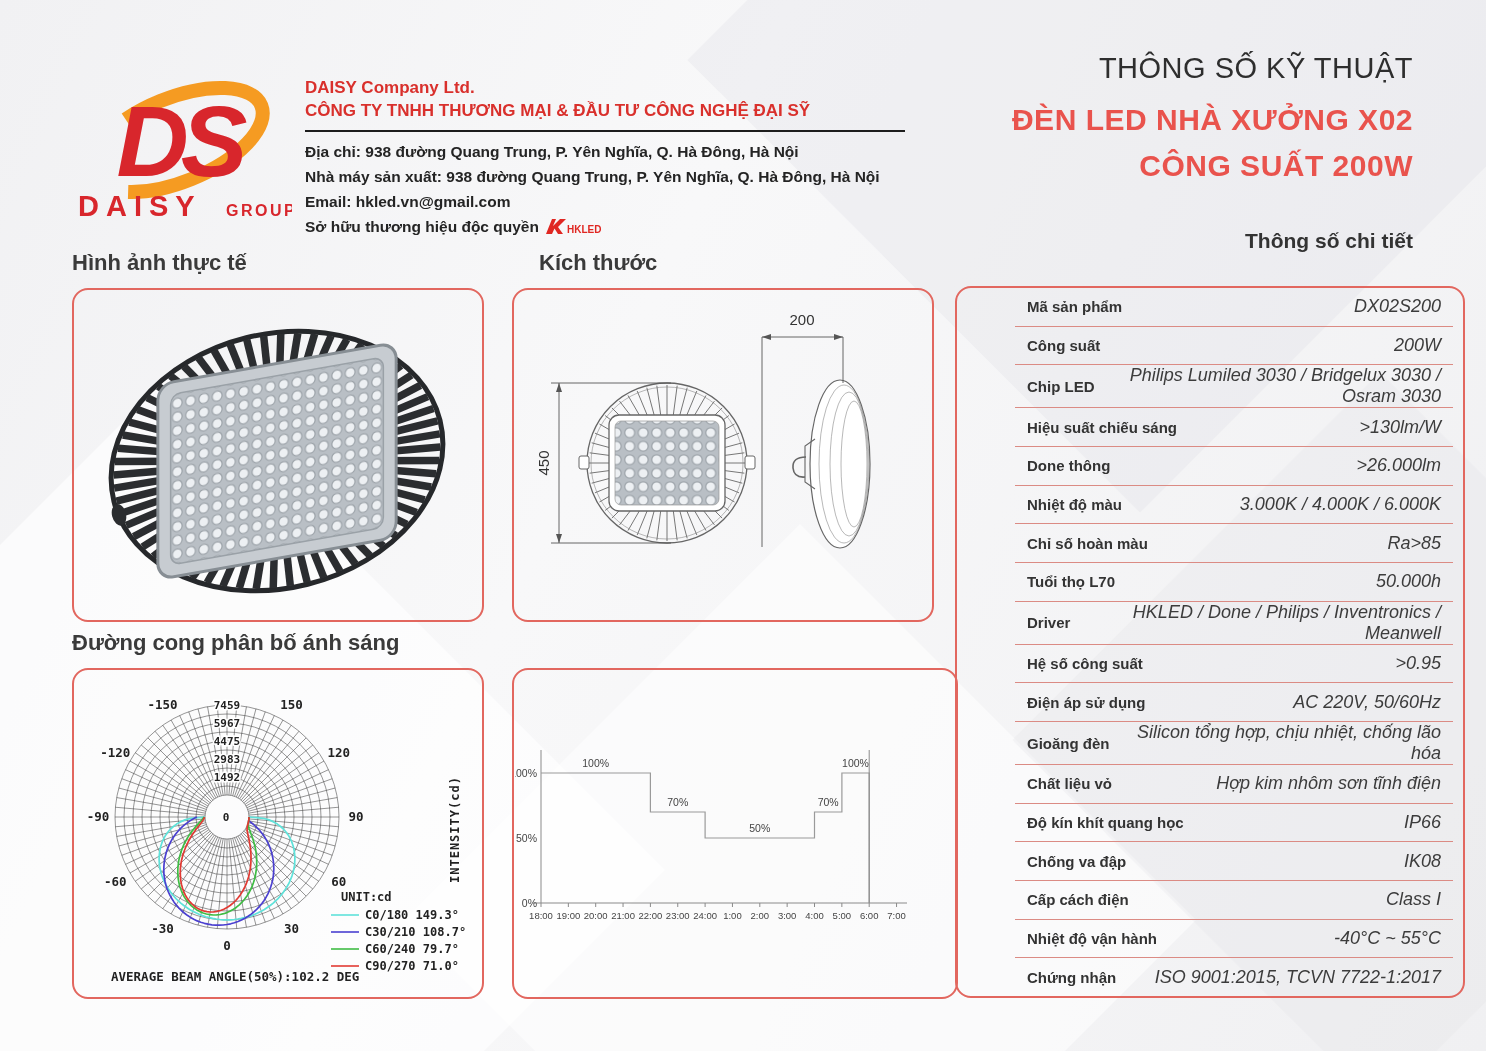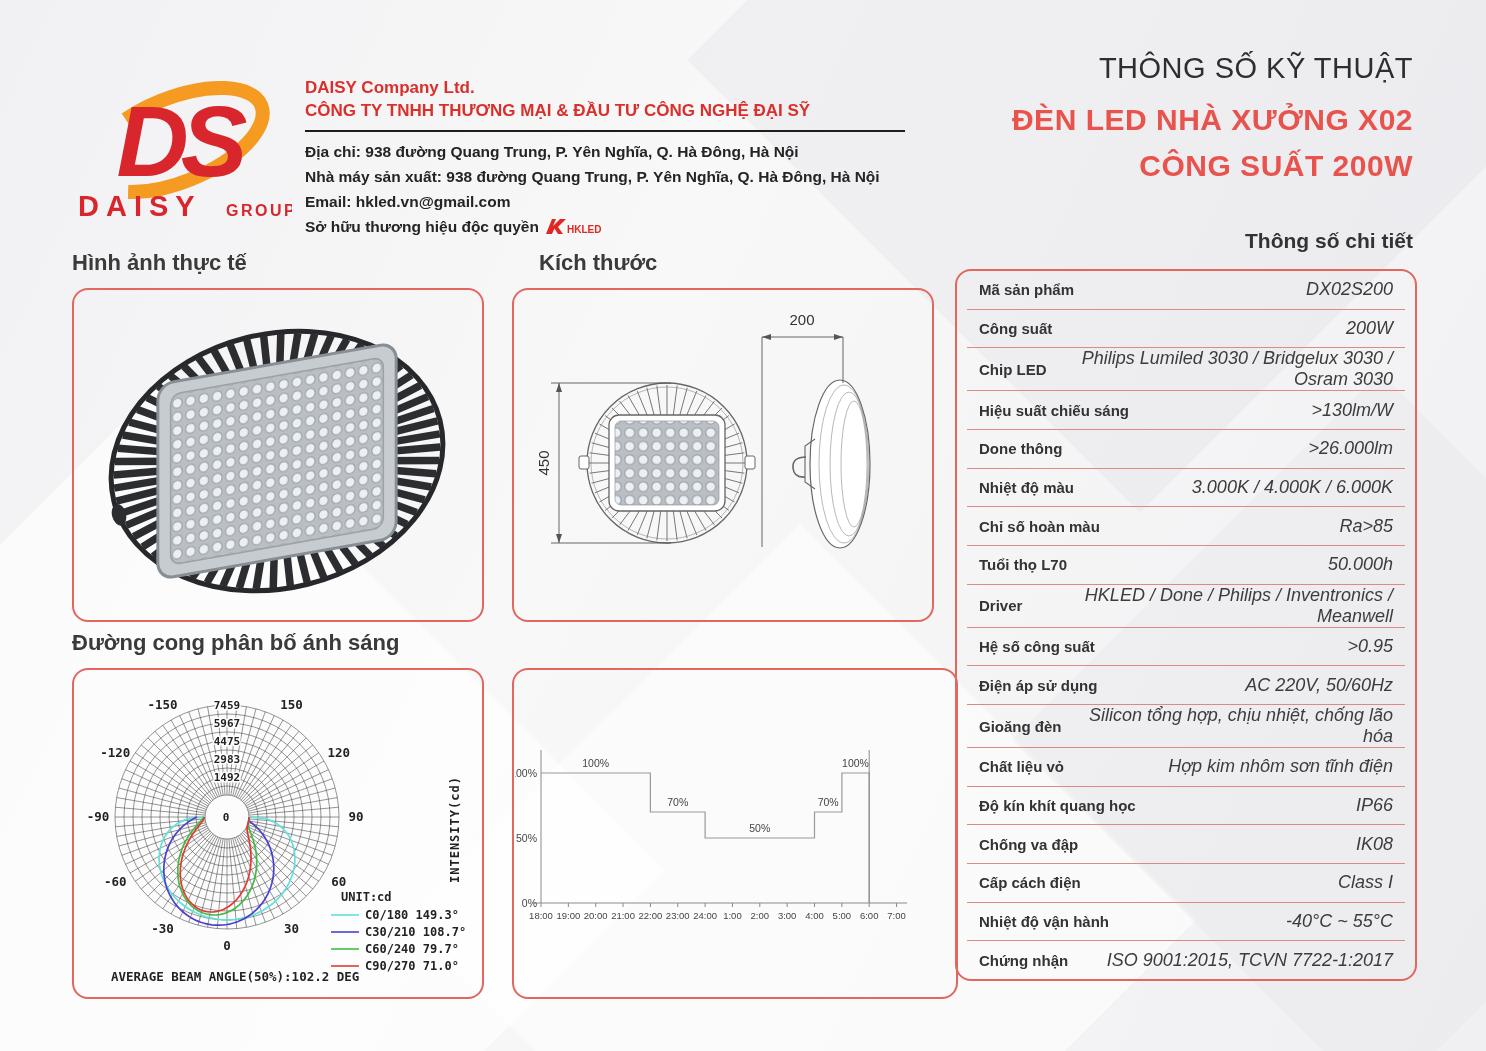--- a/index.html
+++ b/index.html
@@ -10,21 +10,21 @@
   .bg-a{left:-180px;top:520px;width:700px;height:700px;background:rgba(255,255,255,.65);transform:rotate(45deg);}
   .bg-b{left:820px;top:-260px;width:640px;height:640px;background:rgba(222,222,227,.30);transform:rotate(45deg);}
   .bg-c{left:520px;top:640px;width:560px;height:560px;background:rgba(255,255,255,.55);transform:rotate(45deg);}
   .bg-d{left:1120px;top:480px;width:520px;height:520px;background:rgba(225,225,230,.28);transform:rotate(45deg);}
 
   .panel{position:absolute;border:2px solid #e2675f;border-radius:16px;background:transparent;}
   #panel-photo{left:72px;top:288px;width:408px;height:330px;}
   #panel-dim{left:512px;top:288px;width:418px;height:330px;}
   #panel-polar{left:72px;top:668px;width:408px;height:327px;}
   #panel-step{left:512px;top:668px;width:418px;height:327px;padding-left:24px;}
-  #panel-specs{left:955px;top:269px;width:458px;height:708px;}
+  #panel-specs{left:955px;top:286px;width:458px;height:708px;padding-left:48px;}
 
   .sec-title{position:absolute;margin:0;font-size:22px;font-weight:bold;color:#3a3a3a;}
   #t-photo{left:72px;top:250px;}
   #t-dim{left:512px;top:250px;margin-left:27px;}
   #t-polar{left:72px;top:630px;}
   #t-step{left:512px;top:630px;}
   #t-specs{position:absolute;left:955px;top:229px;width:458px;text-align:right;margin:0;
            font-size:21px;font-weight:bold;color:#333;}
 
   

